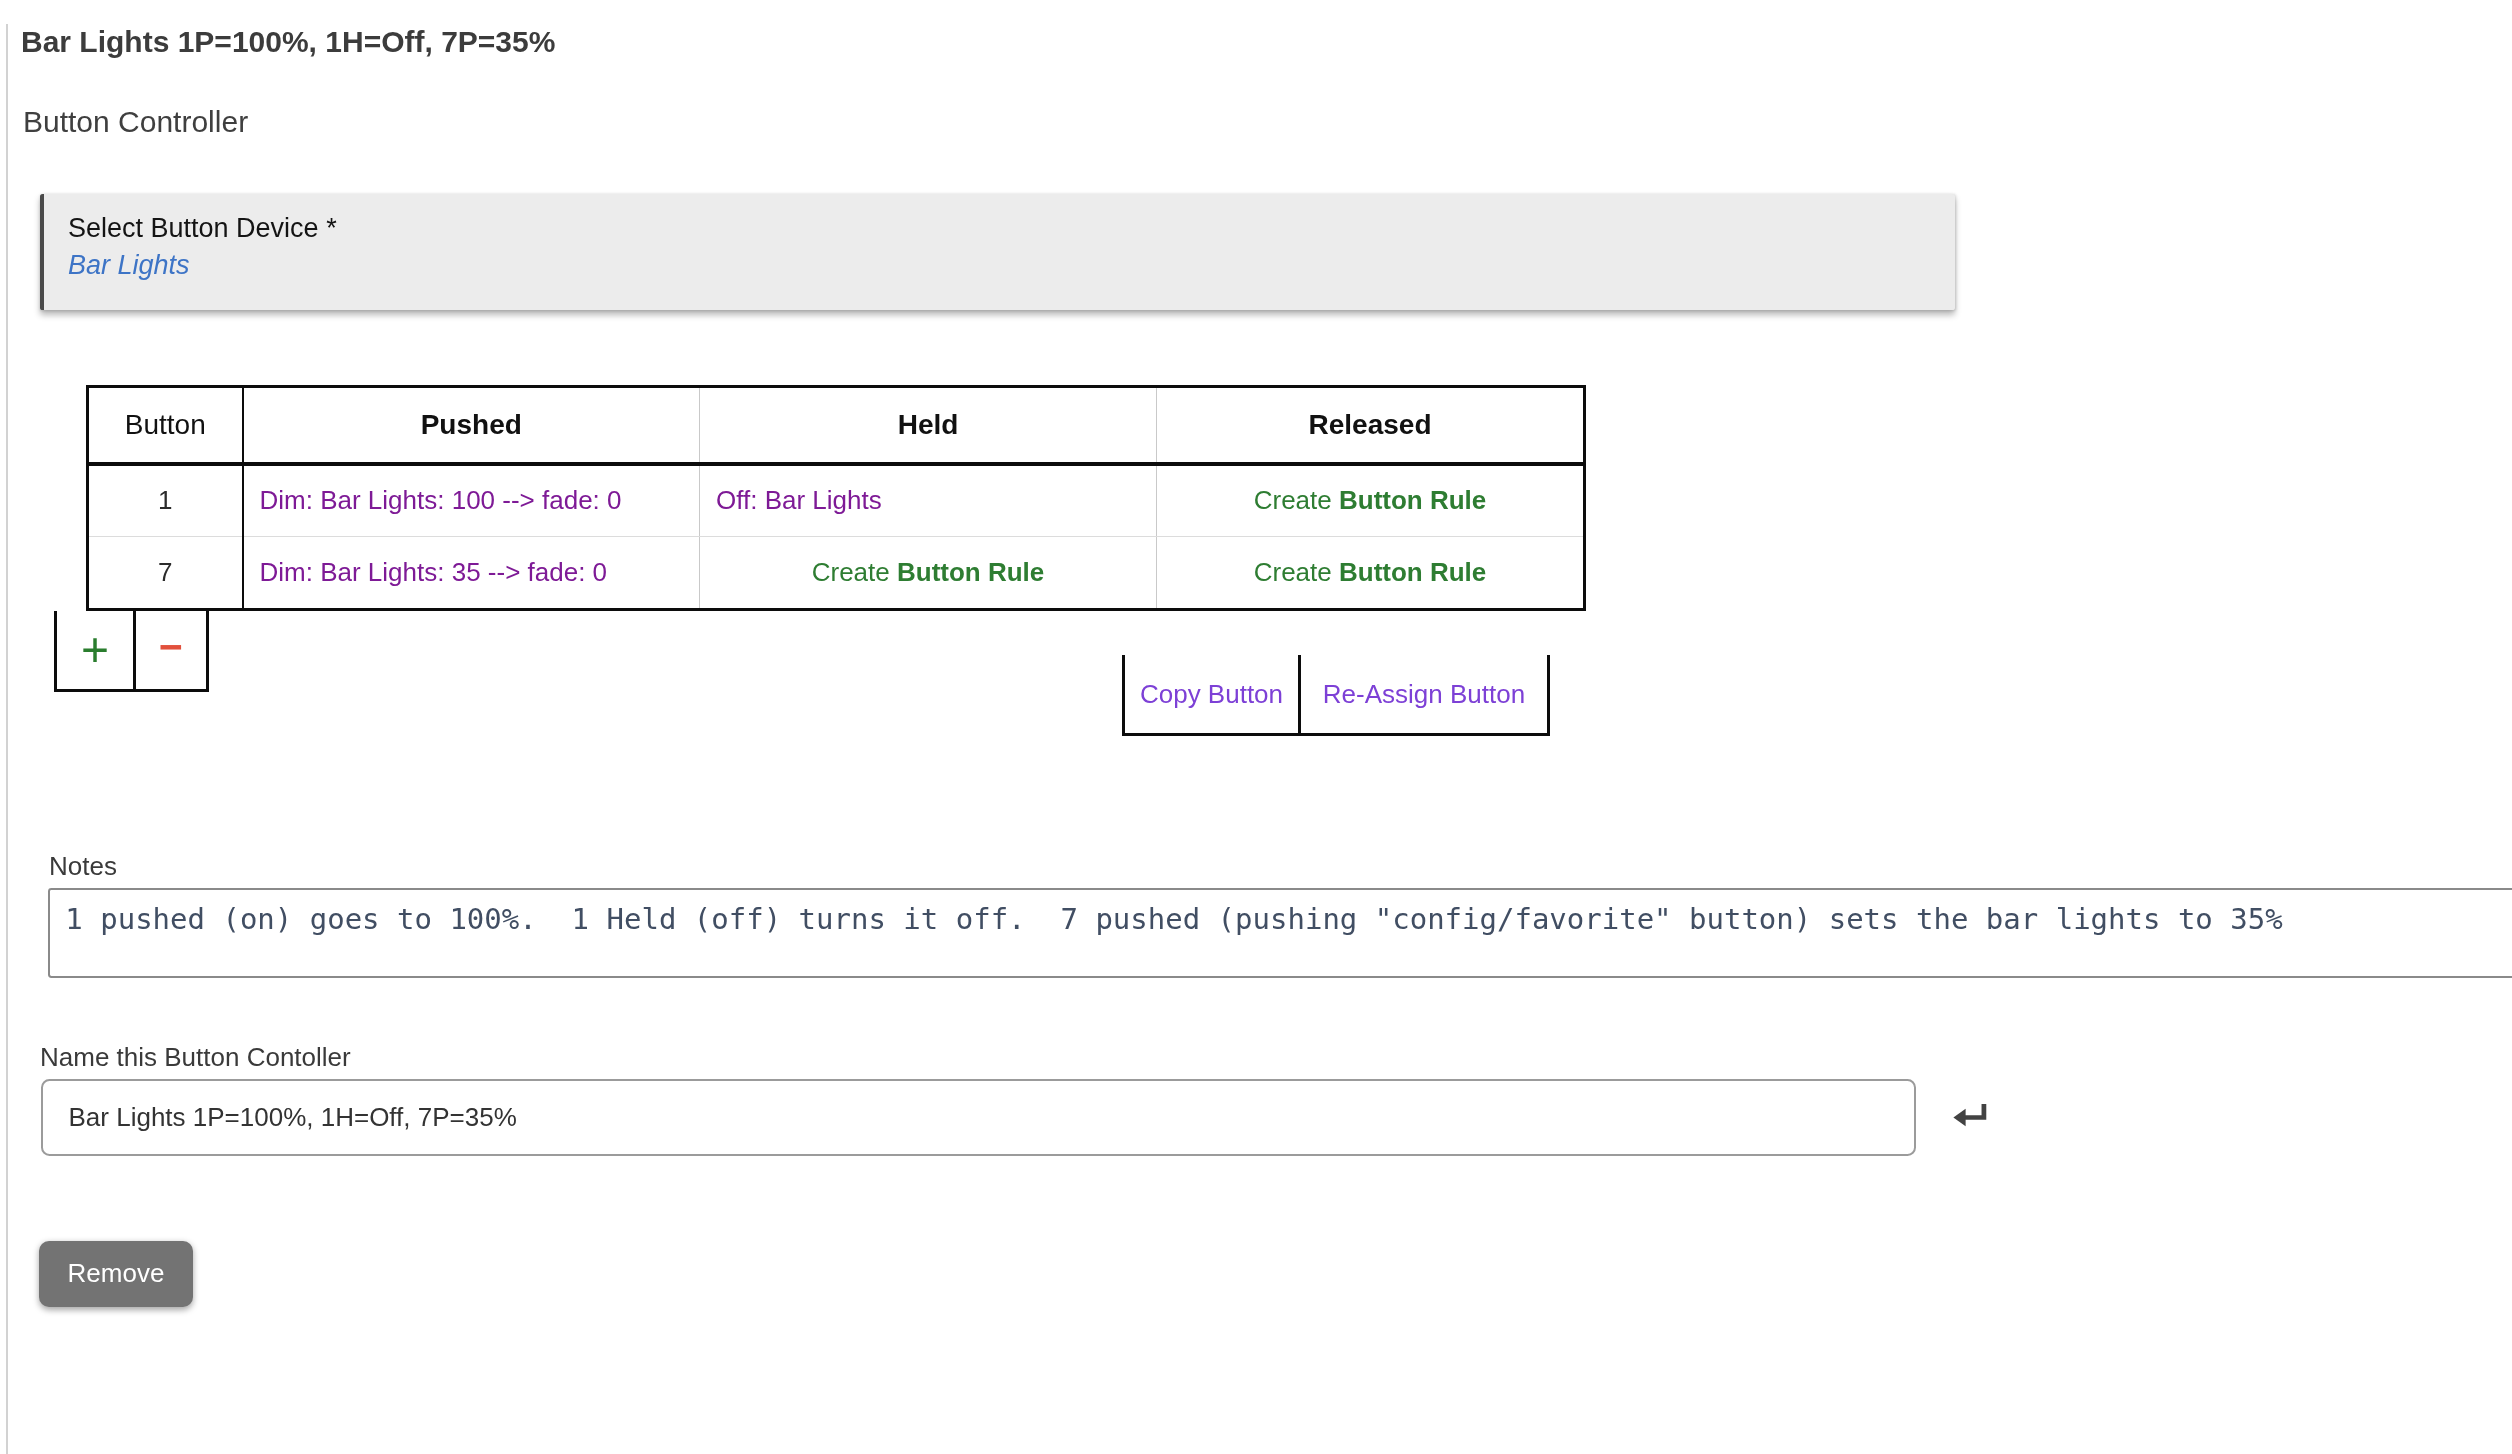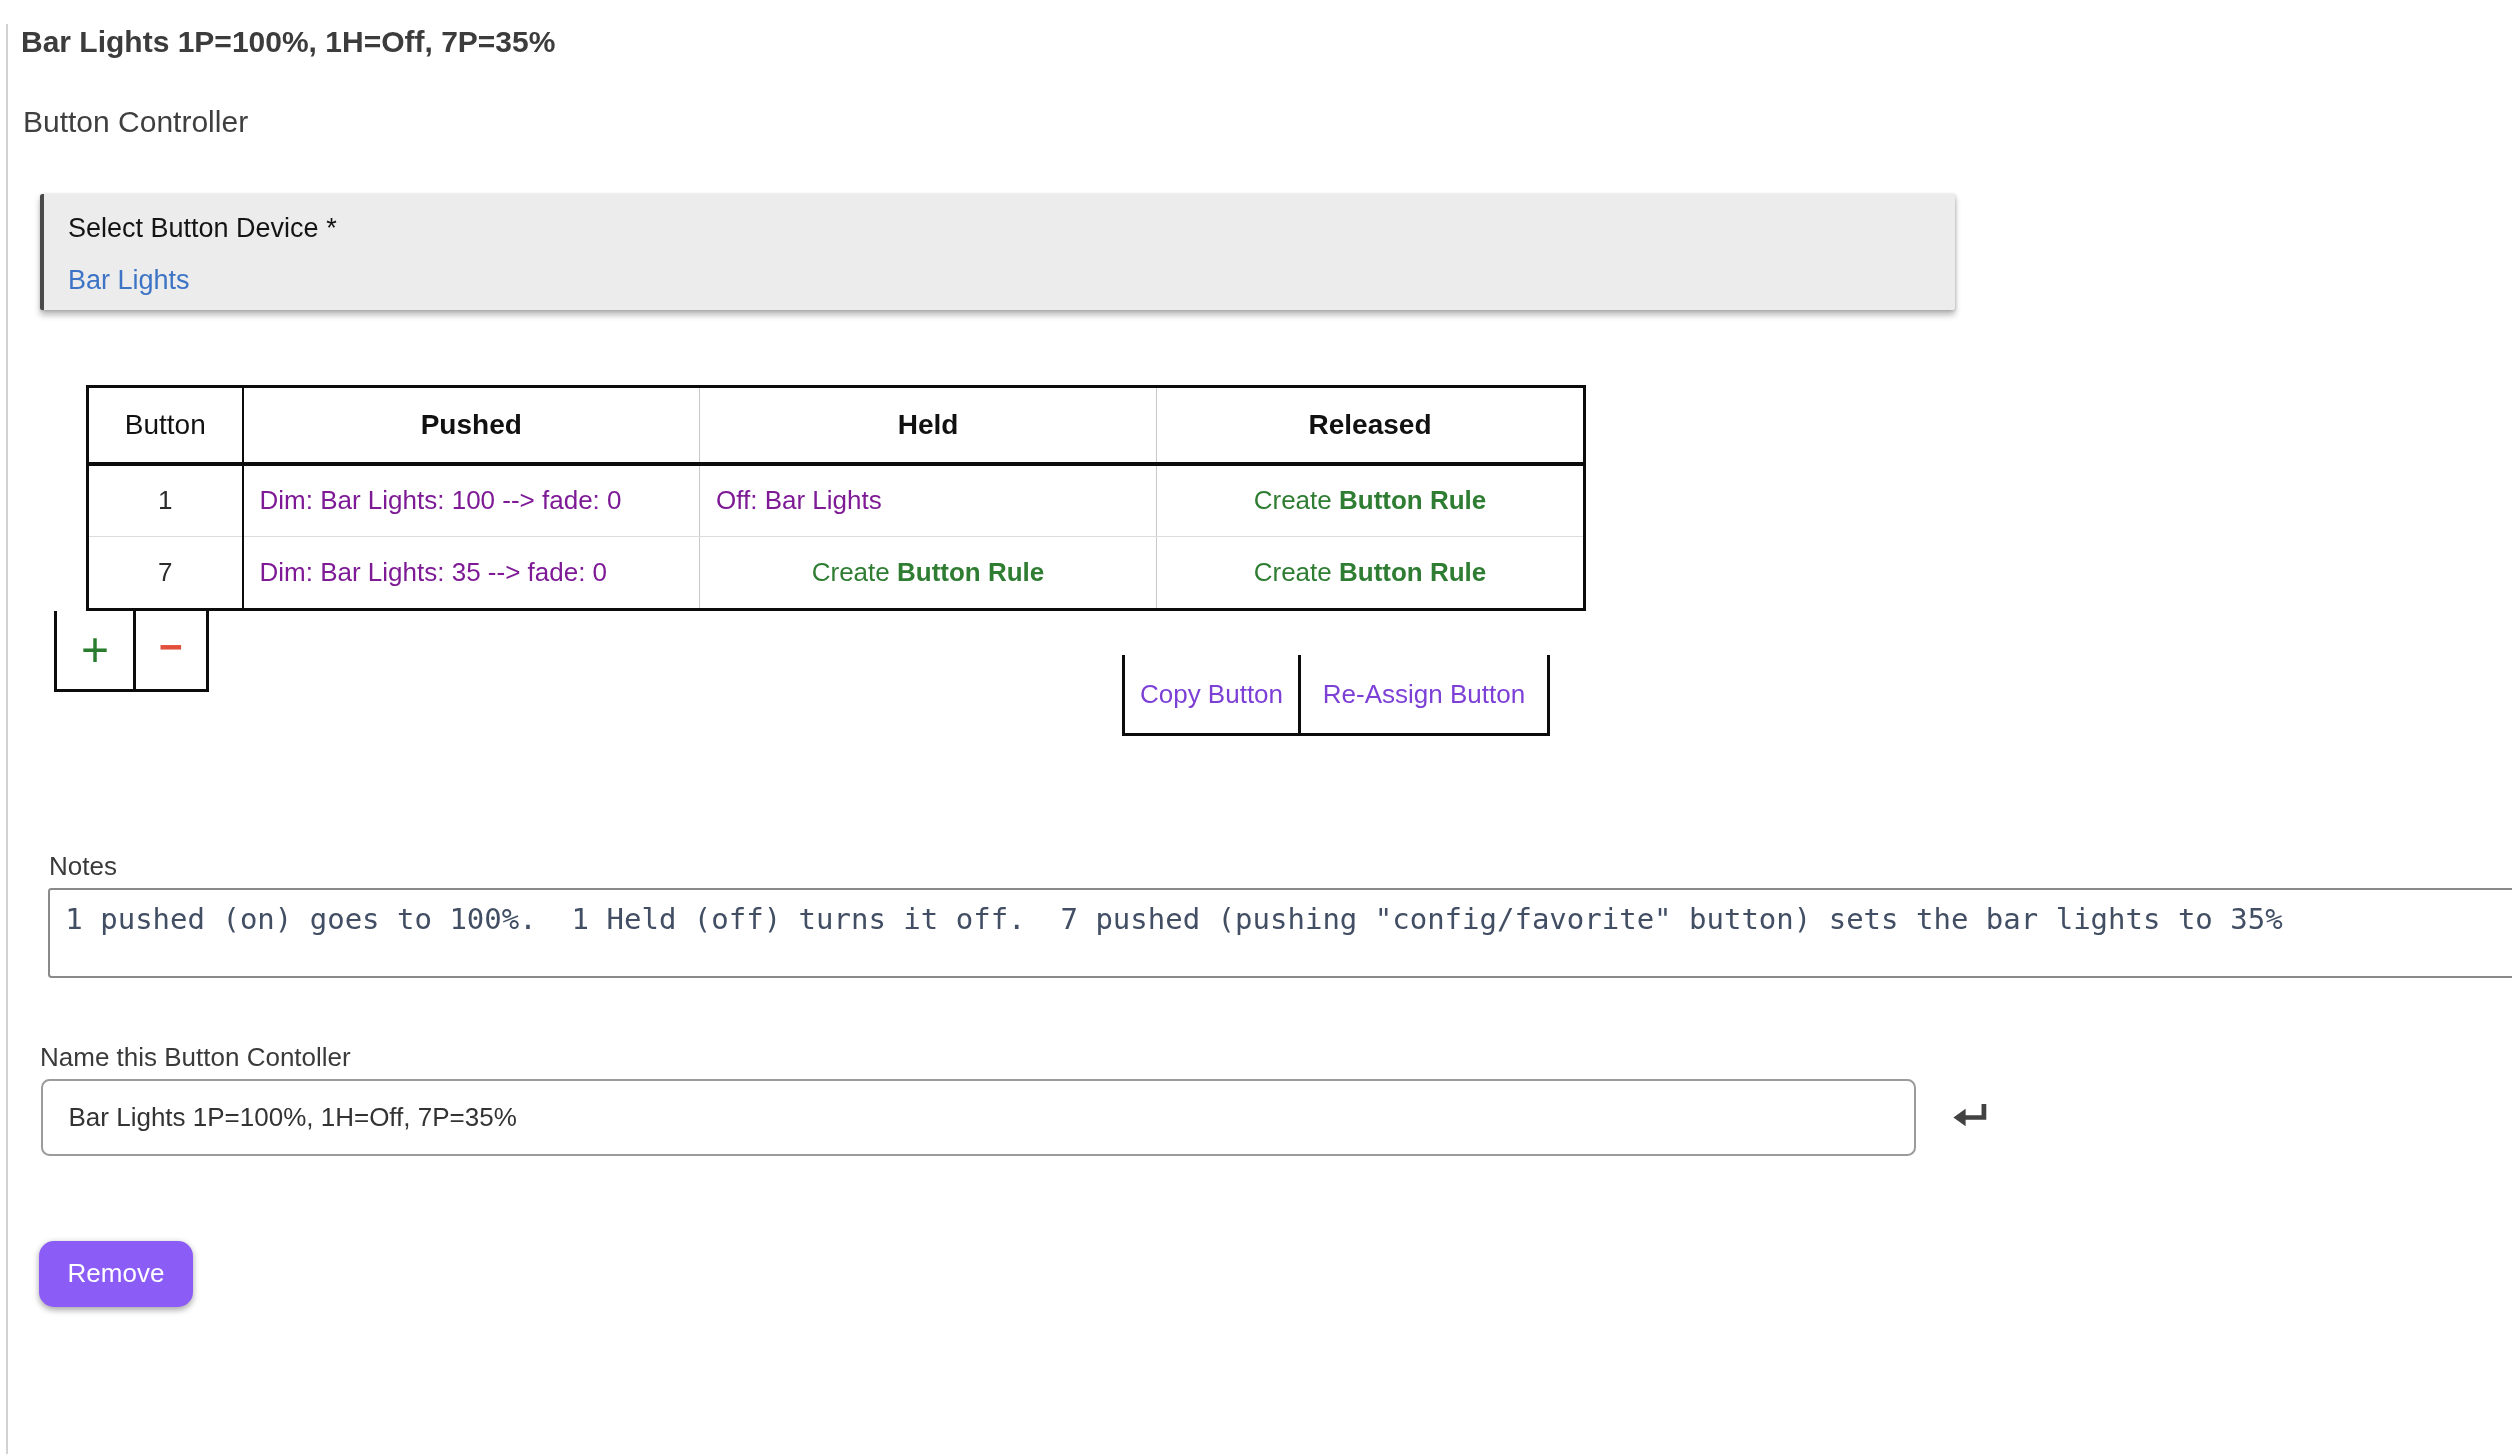--- a/index.html
+++ b/index.html
@@ -32,23 +32,23 @@
     margin:54px 0 0 40px;
     width:1915px; height:116px;
     background:#ececec;
     border-left:4.3px solid #4a4a4a;
     border-radius:2.6px;
     box-shadow:0 4.3px 6px rgba(0,0,0,0.28), 0.9px 0.9px 2.6px rgba(0,0,0,0.12);
     padding:18px 0 0 24px;
   }
   .device-label{ font-size:27px; line-height:32px; color:#141414; }
   .device-link{
-    display:inline-block; margin-top:20px;
+    display:inline-block; margin-top:5px;
     font-size:27px; line-height:32px; color:#3d74c6;
-    text-decoration:none; cursor:pointer;
+    text-decoration:none; cursor:pointer;font-style:italic;
   }
 
   
   .bc-table{
     margin:75px 0 0 86px;
     border-collapse:collapse;
     table-layout:fixed;
     width:1496px;
     border:3.4px solid #0c0c0c;
   }
@@ -113,24 +113,24 @@
     font-family:"Liberation Sans", sans-serif;
     font-size:26px; color:#333; outline:none; background:#fff;
   }
   .enter-icon{ margin-left:32px; display:block; }
 
   
   .version{ margin:90px 0 0 48px; font-size:19.6px; line-height:22px; color:#4c4c4c; }
   .remove-btn{
     display:block; margin:85px 0 0 39px;
     width:154px; height:66px;
-    background:#8b5cf6; color:#ffffff;
+    background:#737373; color:#ffffff;
     font-family:"Liberation Sans", sans-serif;
     font-size:26px; text-align:center;
-    border:none; border-radius:15px;
+    border:none; border-radius:10px;
     box-shadow:0 2.6px 6px rgba(0,0,0,0.35);
     cursor:pointer;
   }
 </style>
 </head>
 <body>
 
 <div class="card">
   <div class="left-edge"></div>
 

